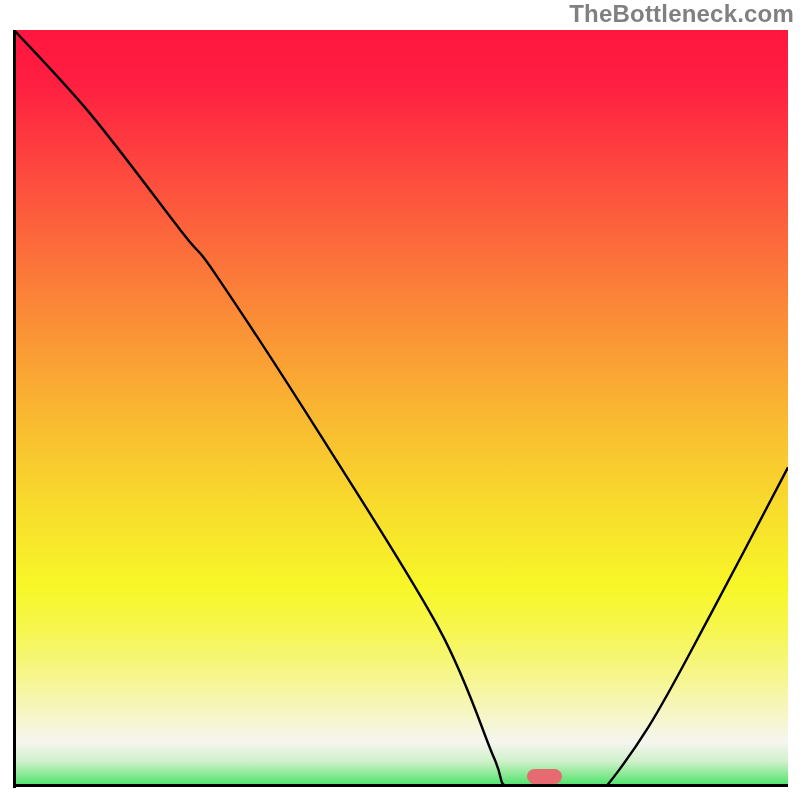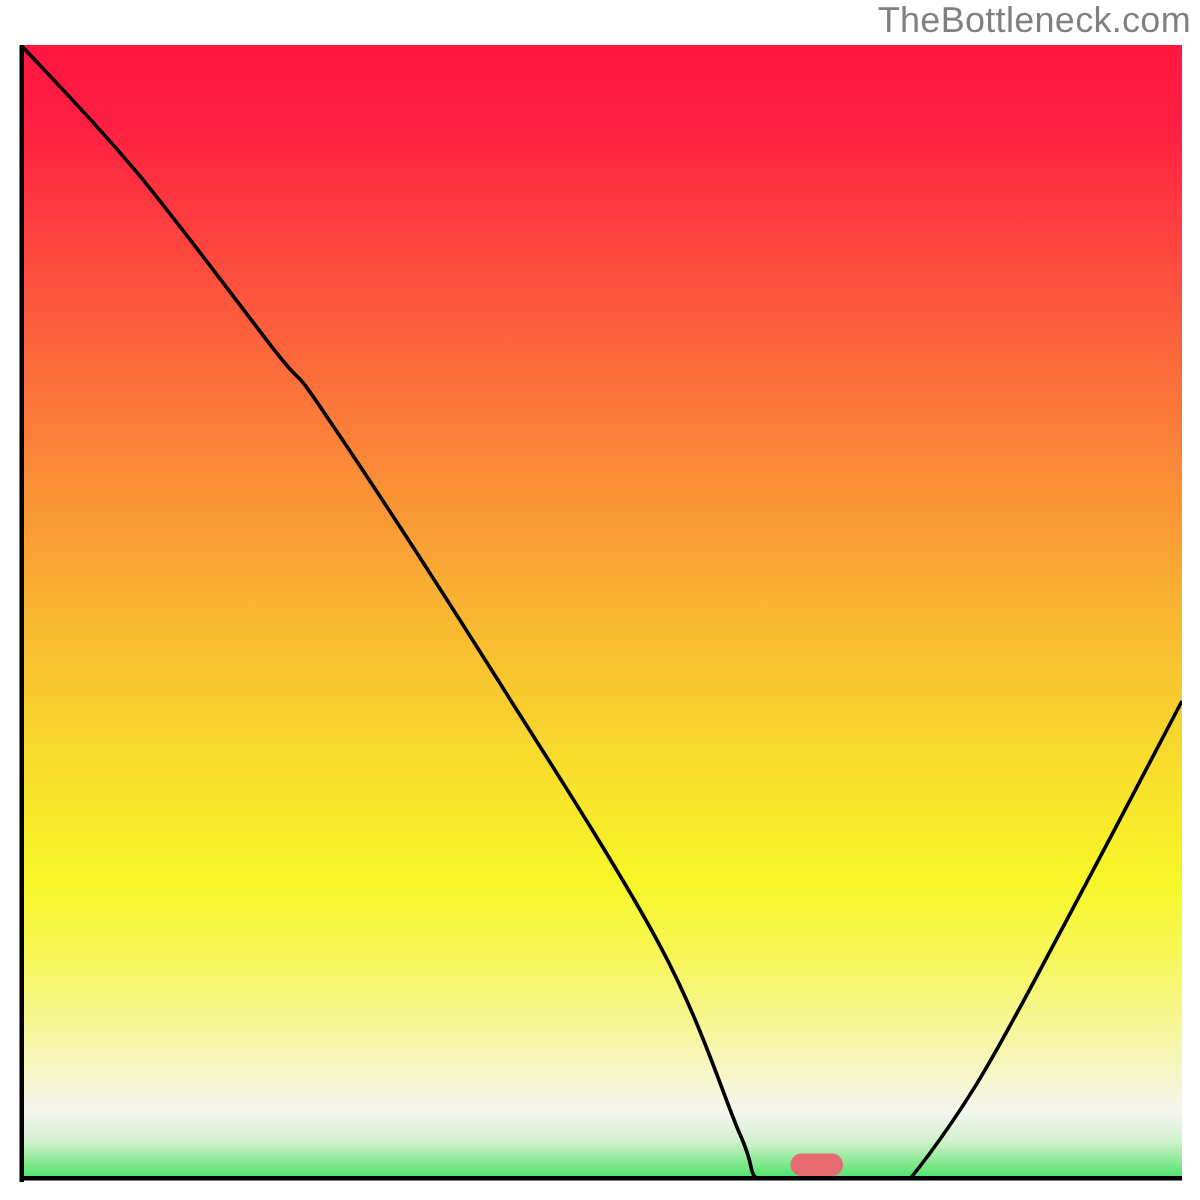--- a/index.html
+++ b/index.html
@@ -14,21 +14,21 @@
     position: relative;
     width: 800px;
     height: 800px;
   }
   .watermark {
     position: absolute;
     top: 0;
     right: 6px;
     font-family: Arial, Helvetica, sans-serif;
     font-size: 24px;
-    font-weight: 400;
+    font-weight: 700;
     color: #808080;
     letter-spacing: 0.2px;
     user-select: none;
   }
   .plot-area {
     position: absolute;
     left: 14px;
     top: 30px;
     width: 774px;
     height: 756px;

